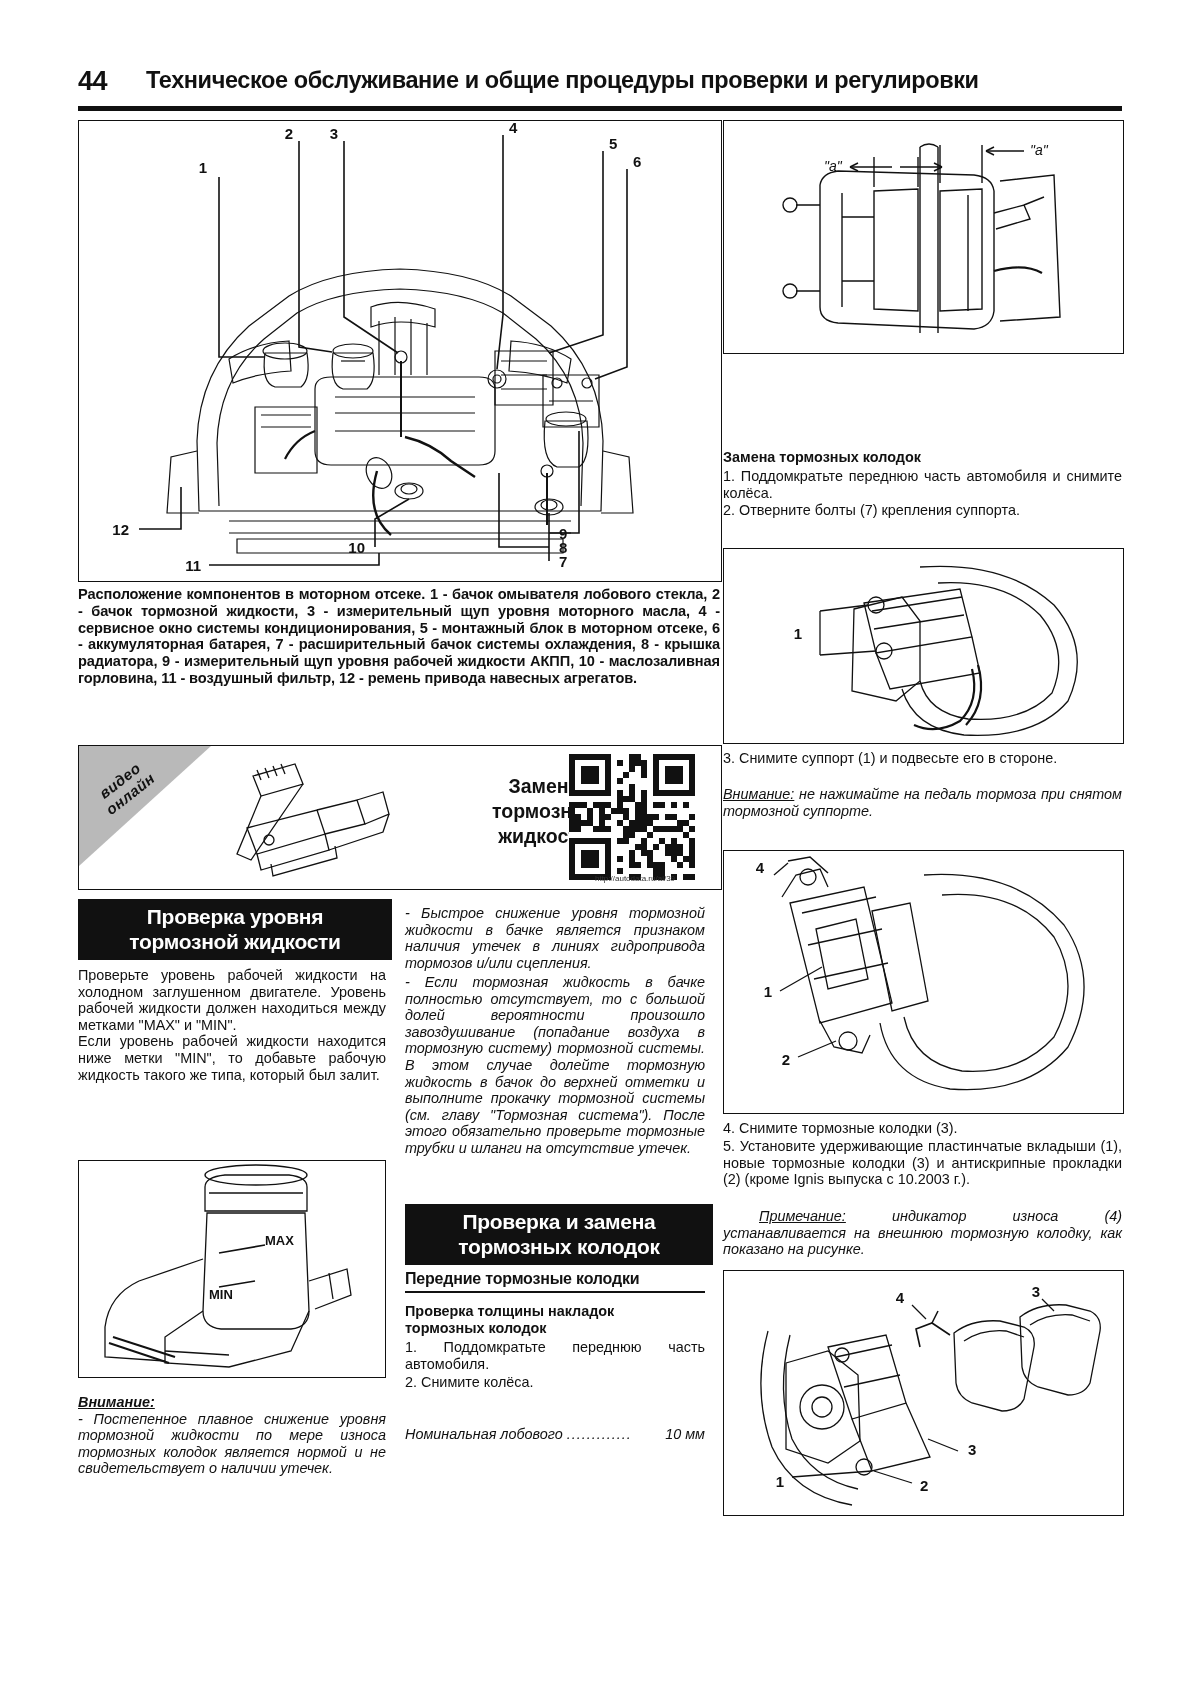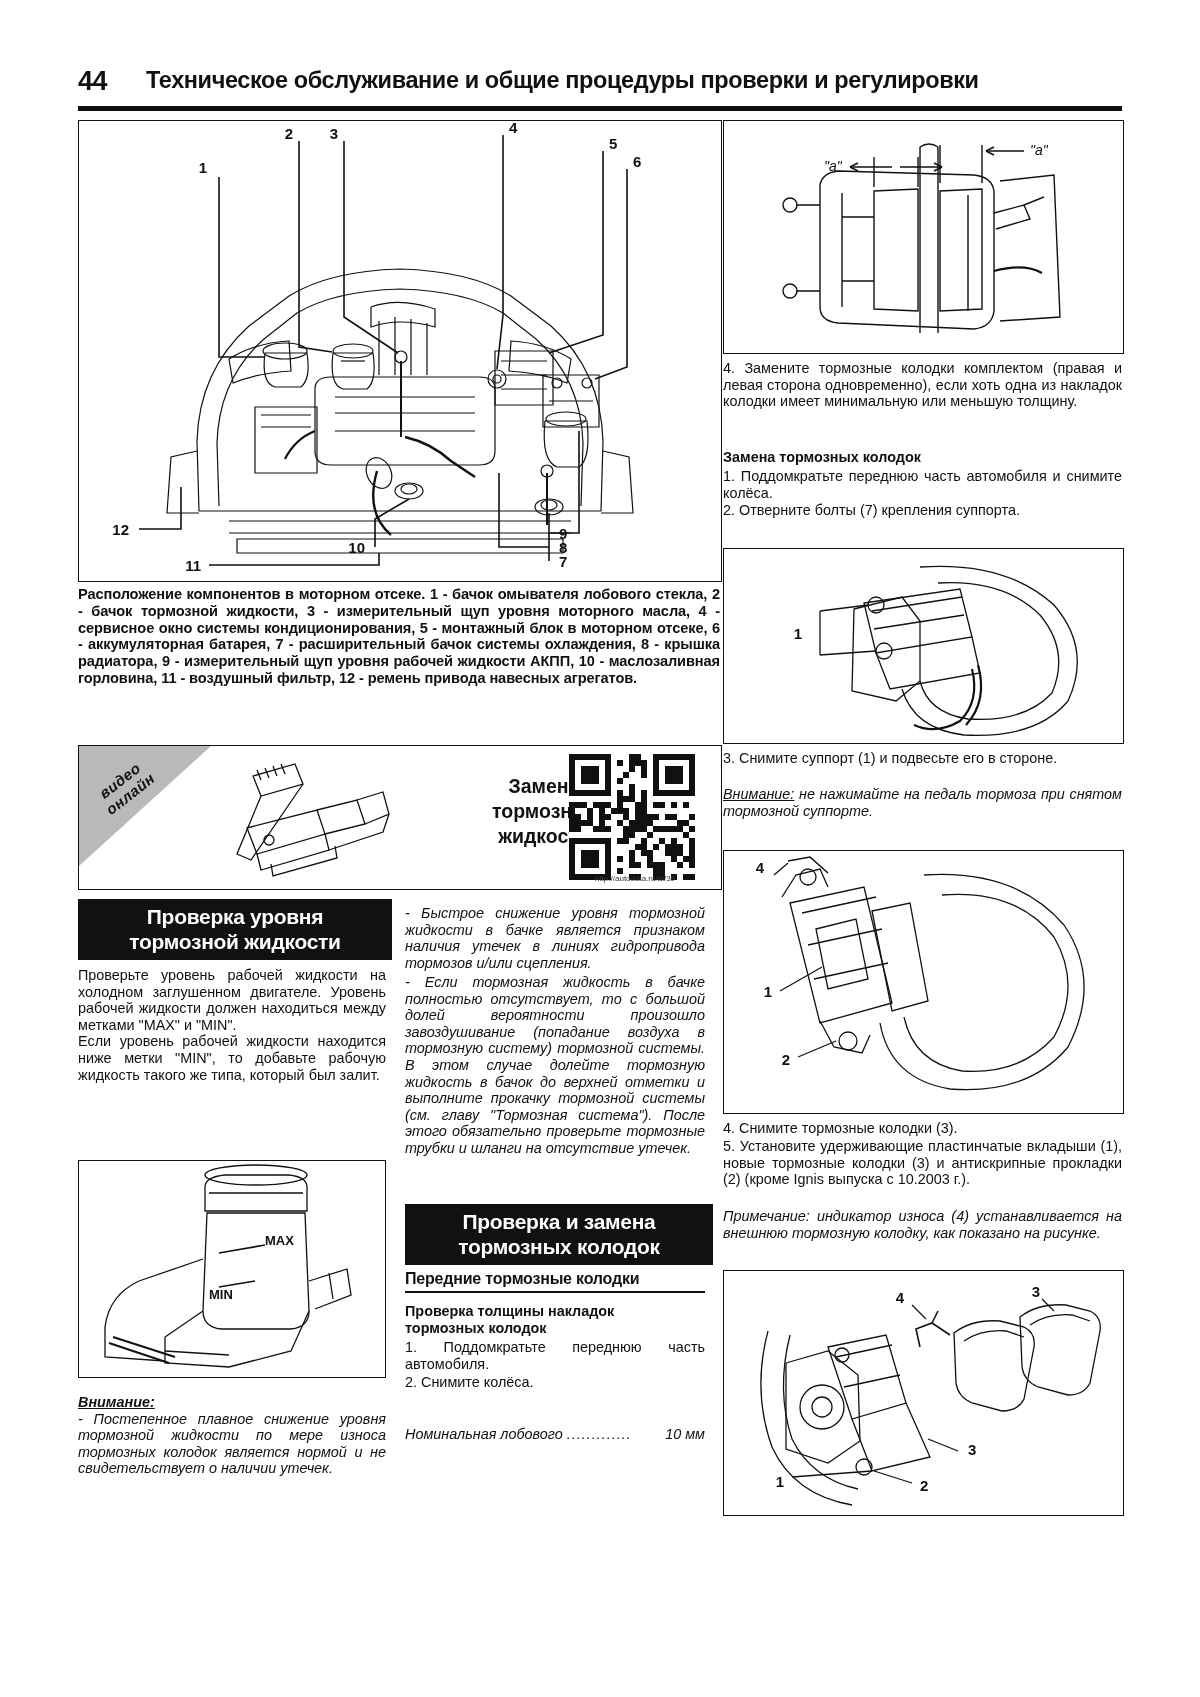--- a/index.html
+++ b/index.html
@@ -789,21 +789,20 @@
         <path d="M300 30 L262 30"></path>
         <path d="M262 30 L270 26 M262 30 L270 34"></path>
       </g>
       <g font-family="Liberation Sans, sans-serif" font-size="14" fill="#111" font-style="italic">
         <text x="100" y="50">"a"</text>
         <text x="306" y="34">"a"</text>
       </g>
     </svg>
   </div>
 
-  <div class="tblk" style="left:723px;top:348px;width:399px;">4. Замените тормозные колодки комплектом (правая и левая сторона одновременно), если хоть одна из накладок колодки имеет минимальную или меньшую толщину.</div>
 
   <div class="tblk bold" style="left:723px;top:437px;width:399px;">Замена тормозных колодок</div>
 
   <div class="tblk" style="left:723px;top:456px;width:399px;">1. Поддомкратьте переднюю часть автомобиля и снимите колёса.</div>
   <div class="tblk" style="left:723px;top:490px;width:399px;">2. Отверните болты (7) крепления суппорта.</div>
 
   <div class="fig" style="left:723px;top:536px;width:399px;height:194px;">
     <svg viewBox="0 0 399 194" xmlns="http://www.w3.org/2000/svg">
       <g stroke="#111" fill="none" stroke-width="1.3">
 
@@ -869,21 +868,21 @@
         <text x="48" y="146" text-anchor="end">1</text>
         <text x="66" y="214" text-anchor="end">2</text>
       </g>
     </svg>
   </div>
 
   <div class="tblk" style="left:723px;top:1108px;width:399px;">4. Снимите тормозные колодки (3).</div>
   <div class="tblk" style="left:723px;top:1126px;width:399px;">5. Установите удерживающие пластинчатые вкладыши (1), новые тормозные колодки (3) и антискрипные прокладки (2) (кроме Ignis выпуска с 10.2003 г.).</div>
 
   <div class="tblk ital" style="left:723px;top:1196px;width:399px;">
-    <span style="">Примечание:</span>
+    <span style="text-decoration:underline;margin-left:36px;">Примечание:</span>
     <span>индикатор износа (4) устанавливается на внешнюю тормозную колодку, как показано на рисунке.</span>
   </div>
 
   <div class="fig" style="left:723px;top:1258px;width:399px;height:244px;">
     <svg viewBox="0 0 399 244" xmlns="http://www.w3.org/2000/svg">
       <g stroke="#111" fill="none" stroke-width="1.3">
 
         <path d="M44 60 Q28 120 48 176 Q70 224 128 234"></path>
         <path d="M66 64 Q52 120 68 168 Q88 208 134 218"></path>
 

